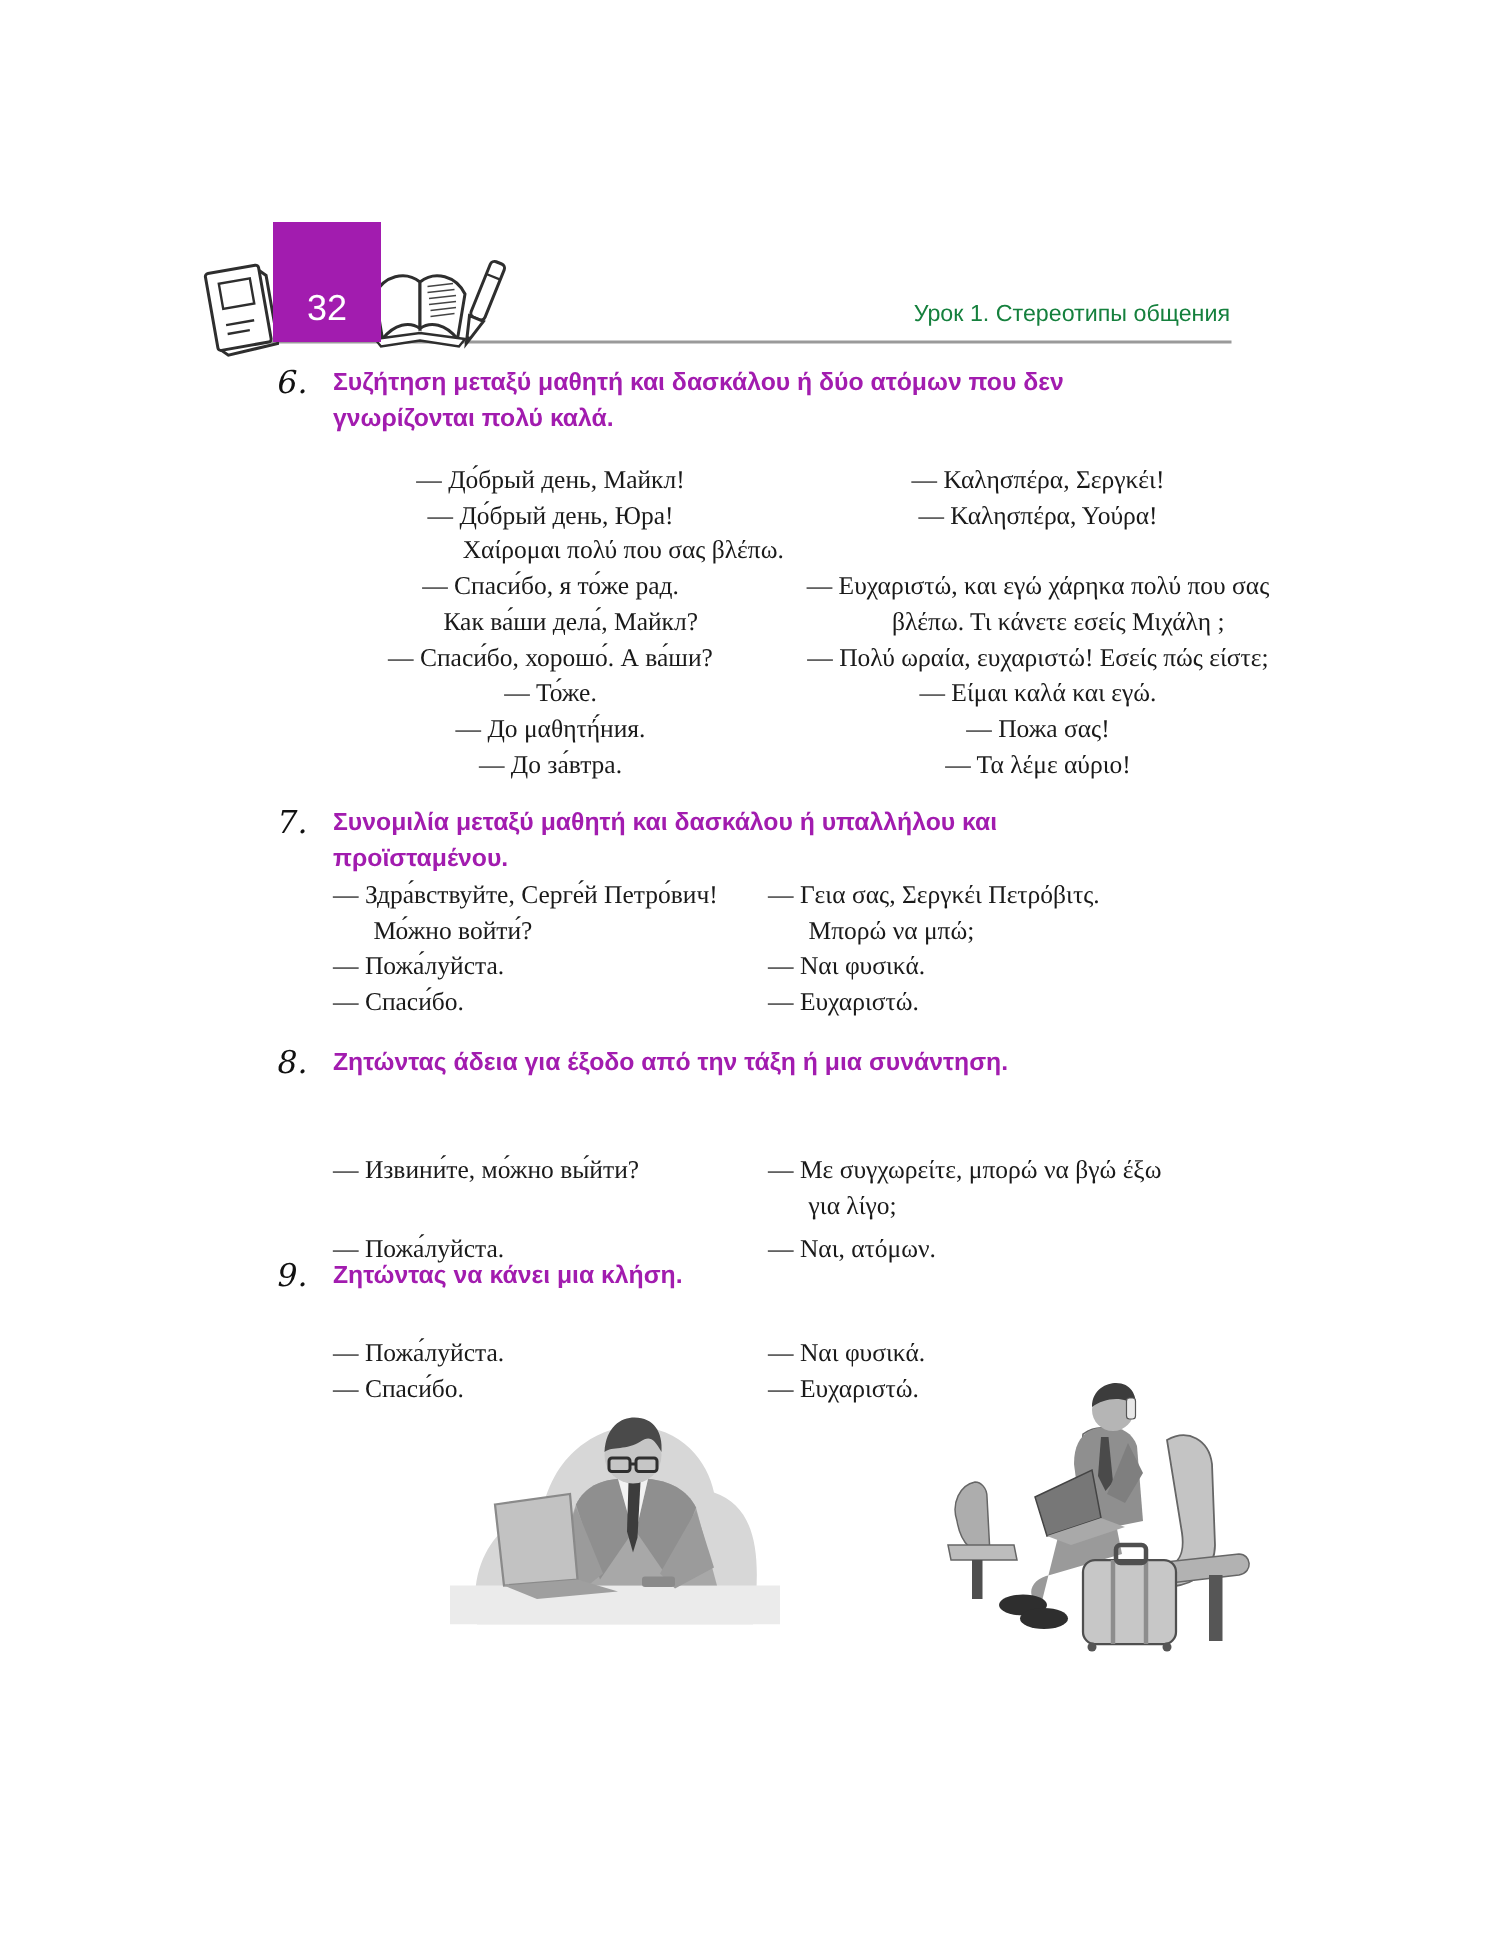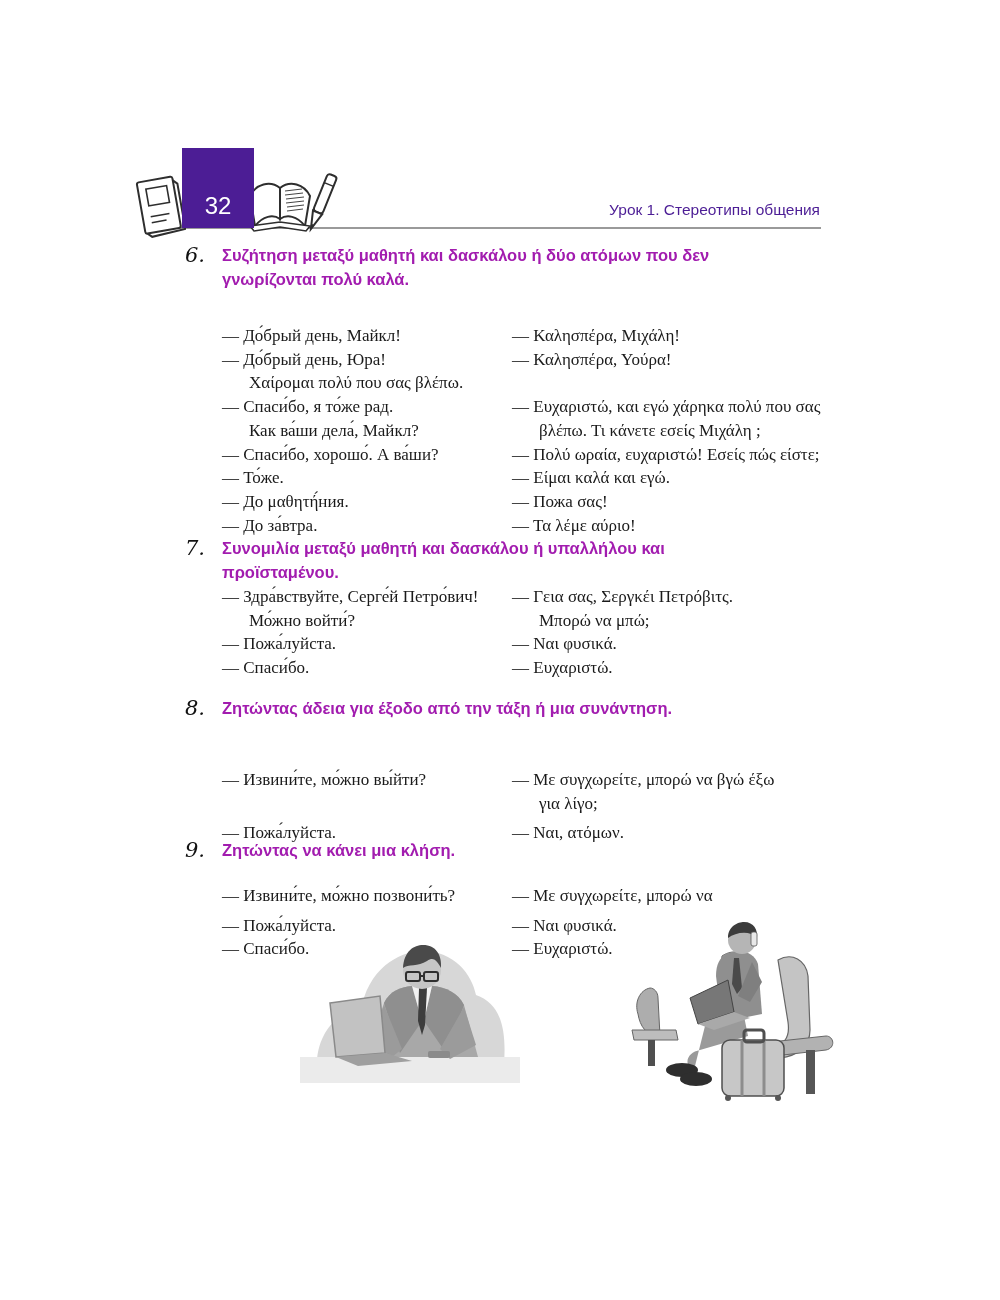--- a/index.html
+++ b/index.html
@@ -1,28 +1,28 @@
 <!DOCTYPE html>
 <html><head>
 <meta charset="utf-8">
 <style>
   * { margin:0; padding:0; box-sizing:border-box; }
   body { background:#ffffff; font-family:"Liberation Sans", sans-serif; }
   .page { position:relative; width:1000px; height:1300px; background:#fff; overflow:hidden; }
 
   
   .pagenum-box { position:absolute; left:182px; top:148px; width:72px; height:80px;
-                 background:#4c1d95; display:flex; align-items:flex-end; justify-content:center;
+                 background:#a21caf; display:flex; align-items:flex-end; justify-content:center;
                  padding-bottom:8px; z-index:2; }
   .pagenum { color:#fff; font-size:24px; font-family:"Liberation Sans", sans-serif; }
   .hdr-icon { position:absolute; z-index:1; }
   .book-icon { left:134px; top:174px; }
   .notebook-icon { left:244px; top:178px; }
   .pen-icon { left:296px; top:168px; }
-  .running-title { position:absolute; top:201px; right:180px; font-size:15.5px; color:#4c1d95; }
+  .running-title { position:absolute; top:201px; right:180px; font-size:15.5px; color:#15803d; }
   .hdr-rule { position:absolute; left:145px; top:227px; width:676px; height:2px; background:#9a9a9a; }
 
   
   .exhead { position:absolute; left:185px; display:flex; }
   .exnum { width:37px; flex:0 0 37px; font-family:"DejaVu Serif", serif; font-style:italic;
            font-size:21px; line-height:24px; color:#111; }
   .extitle { font-family:"Liberation Sans", sans-serif; font-weight:bold; font-size:16.5px;
              line-height:24px; color:#a21caf; max-width:545px; }
 
   
@@ -84,24 +84,24 @@
     </g>
   </svg>
 
   <div class="running-title">Урок 1. Стереотипы общения</div>
   <div class="hdr-rule"></div>
 
   <div class="exhead" style="top:243px;">
     <span class="exnum">6.</span>
     <span class="extitle">Συζήτηση μεταξύ μαθητή και δασκάλου ή δύο ατόμων που δεν γνωρίζονται πολύ καλά.</span>
   </div>
-  <div class="dialogue" style="top:324px;">
+  <div class="dialogue" style="top:308px;text-align:center;">
     <div class="drow">
       <div class="cell ru">— До́брый день, Майкл!</div>
-      <div class="cell el">— Καλησπέρα, Μιχάλη!</div>
+      <div class="cell el">— Καλησπέρα, Σεργκέι!</div>
     </div>
     <div class="drow">
       <div class="cell ru">— До́брый день, Юра!</div>
       <div class="cell el">— Καλησπέρα, Υούρα!</div>
     </div>
     <div class="drow">
       <div class="cell el cont">Χαίρομαι πολύ που σας βλέπω.</div>
     </div>
     <div class="drow">
       <div class="cell ru">— Спаси́бо, я то́же рад.</div>
@@ -169,24 +169,20 @@
       <div class="cell ru">— Пожа́луйста.</div>
       <div class="cell el">— Ναι, ατόμων.</div>
     </div>
   </div>
 
   <div class="exhead" style="top:838px;">
     <span class="exnum">9.</span>
     <span class="extitle">Ζητώντας να κάνει μια κλήση.</span>
   </div>
   <div class="dialogue" style="top:884px;">
-    <div class="drow">
-      <div class="cell ru">— Извини́те, мо́жно позвони́ть?</div>
-      <div class="cell el">— Με συγχωρείτε, μπορώ να</div>
-    </div>
     <div class="drow">
       <div class="cell ru"></div>
     </div>
     <div class="drow gap-top">
       <div class="cell ru">— Пожа́луйста.</div>
       <div class="cell el">— Ναι φυσικά.</div>
     </div>
     <div class="drow">
       <div class="cell ru">— Спаси́бо.</div>
       <div class="cell el">— Ευχαριστώ.</div>

